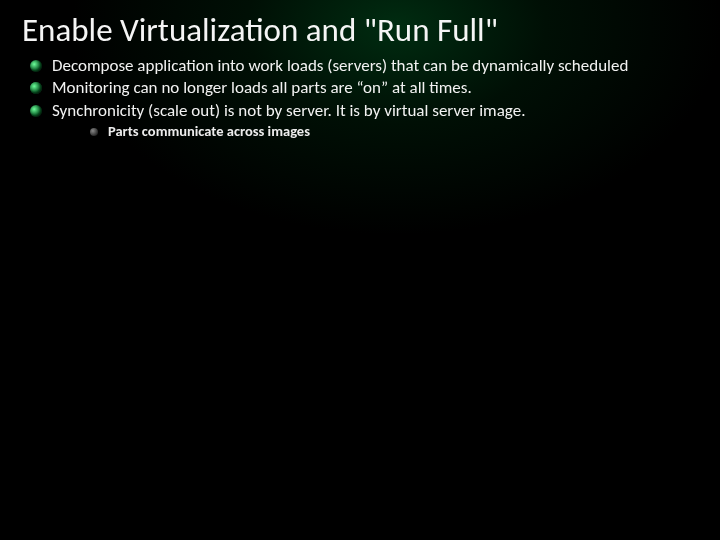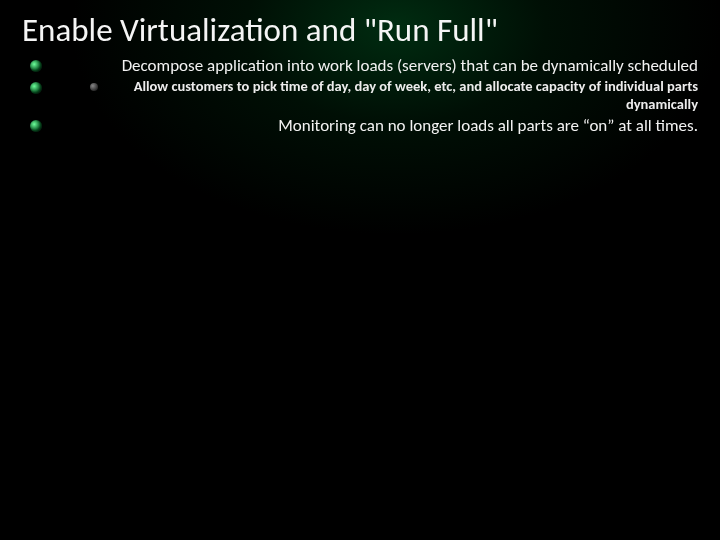--- a/index.html
+++ b/index.html
@@ -23,21 +23,20 @@
     font-size: 33px;
     font-weight: 400;
     color: #f5f5f5;
     margin: 0 0 6px 0;
     letter-spacing: 0px;
   }
   ul.top {
     list-style: none;
     margin: 0;
     padding: 0 0 0 8px;
-    text-align: right;
   }
   ul.top > li {
     position: relative;
     padding-left: 22px;
     font-size: 17px;
     line-height: 1.2;
     color: #f2f2f2;
     margin-bottom: 2px;
   }
   ul.top > li::before {
@@ -79,22 +78,27 @@
 </head>
 <body>
 
 <div class="slide">
   <h1 class="title">Enable Virtualization and "Run Full"</h1>
 
   <ul class="top">
     <li>Decompose application into work loads (servers) that can be dynamically scheduled</li>
     <li>
       <ul class="sub">
-        <li>Allow customers to pick time of day, day of week, etc, and allocate capacity of individual parts dynamically</li>
       </ul>
     </li>
     <li>
       <span>Monitoring can no longer loads all parts are “on” at all times.</span>
       <ul class="sub">
       </ul>
     </li>
+    <li>
+      <span>Synchronicity (scale out) is not by server.  It is by virtual server image.</span>
+      <ul class="sub">
+        <li>Parts communicate across images</li>
+      </ul>
+    </li>
   </ul>
 </div>
 
 </body></html>

